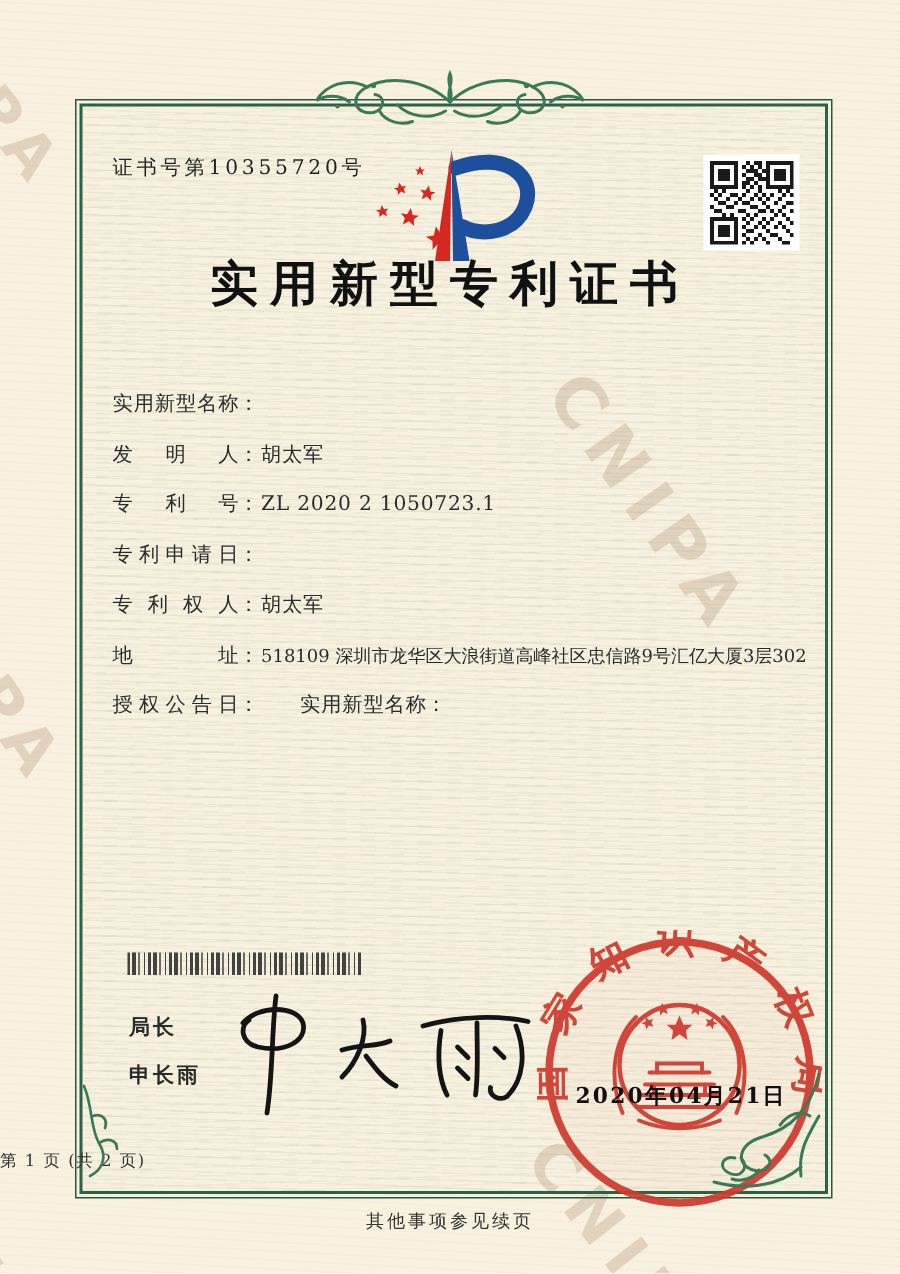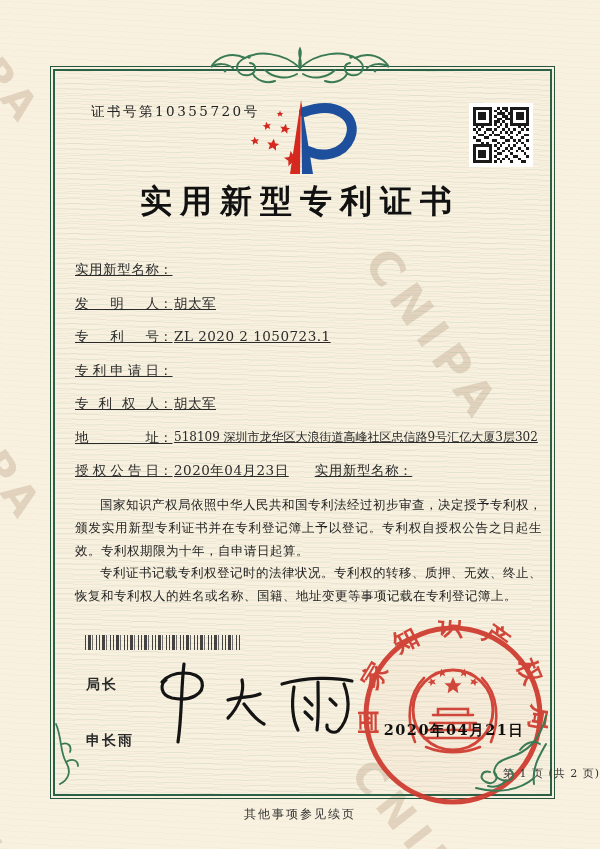--- a/index.html
+++ b/index.html
@@ -26,29 +26,29 @@
   }
   .frame-fill{
     position:absolute; inset:4px;
     background:
       repeating-linear-gradient(2deg, rgba(120,165,135,0.10) 0 1px, transparent 1px 5px),
       repeating-linear-gradient(-2deg, rgba(120,165,135,0.07) 0 1px, transparent 1px 6px);
   }
   .content{position:absolute; z-index:3; inset:0;}
   .cert-no{
     position:absolute; left:75px; top:103px;
-    font-size:13.5px; letter-spacing:2.5px; color:#222;margin-left:16px;
+    font-size:13.5px; letter-spacing:2.5px; color:#222;
   }
   .logo{position:absolute; left:240px; top:96px;}
   .qr{position:absolute; left:469px; top:103px; background:#fff; padding:4px;}
   .title{
-    position:absolute; left:0; top:180px; width:100%;
+    position:absolute; left:0; top:168px; width:100%;
     text-align:center; font-size:32px; font-weight:bold; letter-spacing:8px; color:#111;
   }
-  .fields{position:absolute; left:75px; top:259px; right:52px; font-size:13.5px;text-decoration:underline;}
+  .fields{position:absolute; left:75px; top:259px; right:52px; font-size:13.5px;}
   .frow{margin-bottom:12.5px; line-height:21px; display:flex; align-items:flex-start;}
   .flabel{
     display:inline-block; width:84px; flex:0 0 84px;
     text-align:justify; text-align-last:justify;
   }
   .fcolon{display:inline-block; width:15px; flex:0 0 15px;}
   .fvalue{letter-spacing:0.5px;}
   .fvalue.addr{font-size:12px; letter-spacing:0;}
   .auth-group2{margin-left:26px; display:flex;}
   .paras{
@@ -58,29 +58,29 @@
   .paras p{margin:0; text-indent:2em; letter-spacing:0.5px;}
   .barcode{
     position:absolute; left:85px; top:635px; width:157px; height:15px; opacity:.88;
     background:repeating-linear-gradient(90deg,
       #2b2b2b 0 1.5px, transparent 1.5px 3px,
       #2b2b2b 3px 6px, transparent 6px 7px,
       #5a5a5a 7px 8.5px, transparent 8.5px 11px,
       #2b2b2b 11px 12px, transparent 12px 14px);
   }
   .official-title{position:absolute; left:86px; top:676px; font-size:14px; font-weight:bold; letter-spacing:2px;font-family:Liberation Mono, monospace;}
-  .official-name{position:absolute; left:86px; top:732px; font-size:14px; font-weight:bold; letter-spacing:2px;}
+  .official-name{position:absolute; left:86px; top:708px; font-size:14px; font-weight:bold; letter-spacing:2px;}
   .signature{position:absolute; left:148px; top:654px;}
   .seal{position:absolute; left:358px; top:620px; opacity:.93;}
   .seal-date{
     position:absolute; left:360px; top:689px; width:188px; text-align:center;
     font-size:14.5px; font-weight:bold; letter-spacing:1.5px; color:#101010;margin-top:32px;
   }
   .page-no{
-    position:absolute; left:0; top:766px; width:100%; text-align:right;
+    position:absolute; left:0; top:766px; width:100%; text-align:left;
     font-size:11px; letter-spacing:1px; color:#333;
   }
   .footer-note{
     position:absolute; z-index:3; left:0; top:806px; width:100%; text-align:center;
     font-size:12px; letter-spacing:2px; color:#333;
   }
   .ornament{position:absolute; z-index:4;}
 </style>
 </head>
 <body>
@@ -213,32 +213,27 @@
           <span class="fvalue">胡太军</span>
       </div>
       <div class="frow">
         <span class="flabel">地址</span>
           <span class="fcolon">：</span>
           <span class="fvalue addr">518109 深圳市龙华区大浪街道高峰社区忠信路9号汇亿大厦3层302</span>
       </div>
       <div class="frow">
         <span class="flabel">授权公告日</span>
           <span class="fcolon">：</span>
-          <span class="fvalue">2020年04月23日</span>
         <span class="auth-group2">
           <span class="flabel">实用新型名称</span>
             <span class="fcolon">：</span>
         </span>
       </div>
     </div>
 
-    <div class="paras">
-      <p>国家知识产权局依照中华人民共和国专利法经过初步审查，决定授予专利权，颁发实用新型专利证书并在专利登记簿上予以登记。专利权自授权公告之日起生效。专利权期限为十年，自申请日起算。</p>
-      <p>专利证书记载专利权登记时的法律状况。专利权的转移、质押、无效、终止、恢复和专利权人的姓名或名称、国籍、地址变更等事项记载在专利登记簿上。</p>
-    </div>
 
     <div class="barcode"></div>
 
     <div class="official-title">局长</div>
     <div class="official-name">申长雨</div>
 
     <svg class="signature" width="212" height="96" viewBox="0 0 212 96">
       <g fill="none" stroke="#141414" stroke-width="3.2" stroke-linecap="round">
         <path d="M36 10 C33 34 34 62 30 88"></path>
         <path d="M14 28 C24 16 50 16 54 28 C57 40 42 48 24 44 C12 41 12 30 18 26"></path>

